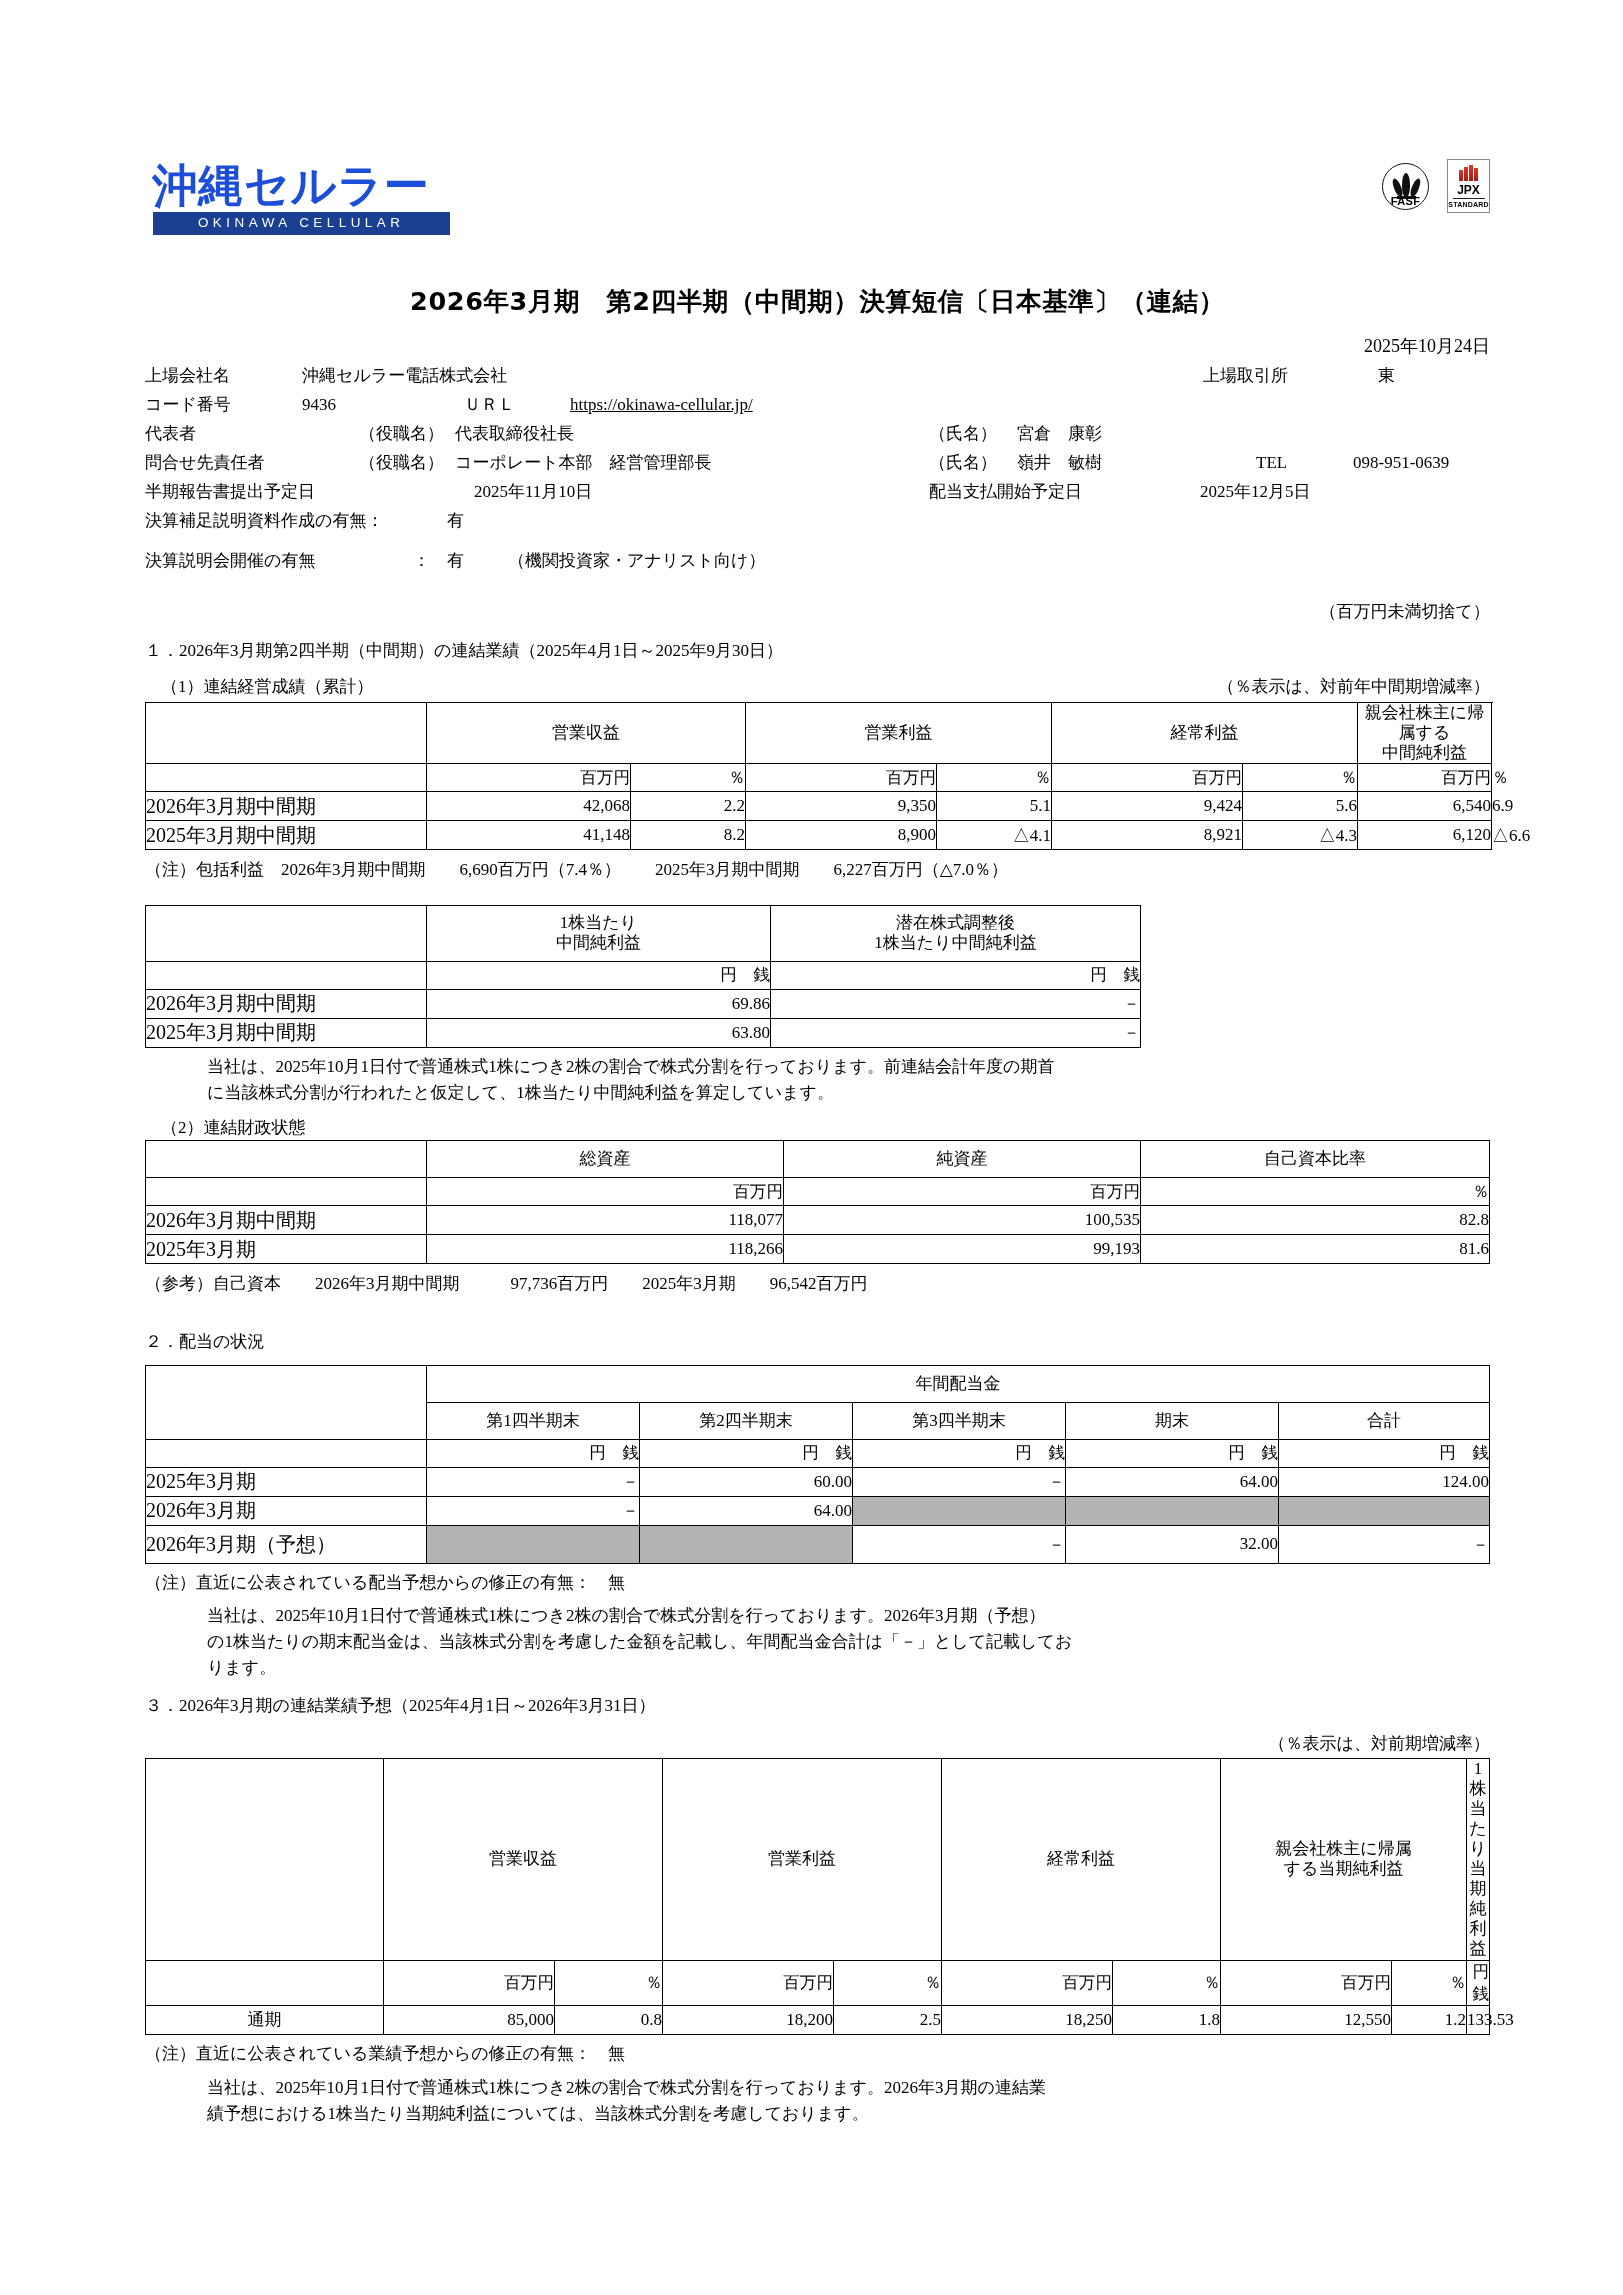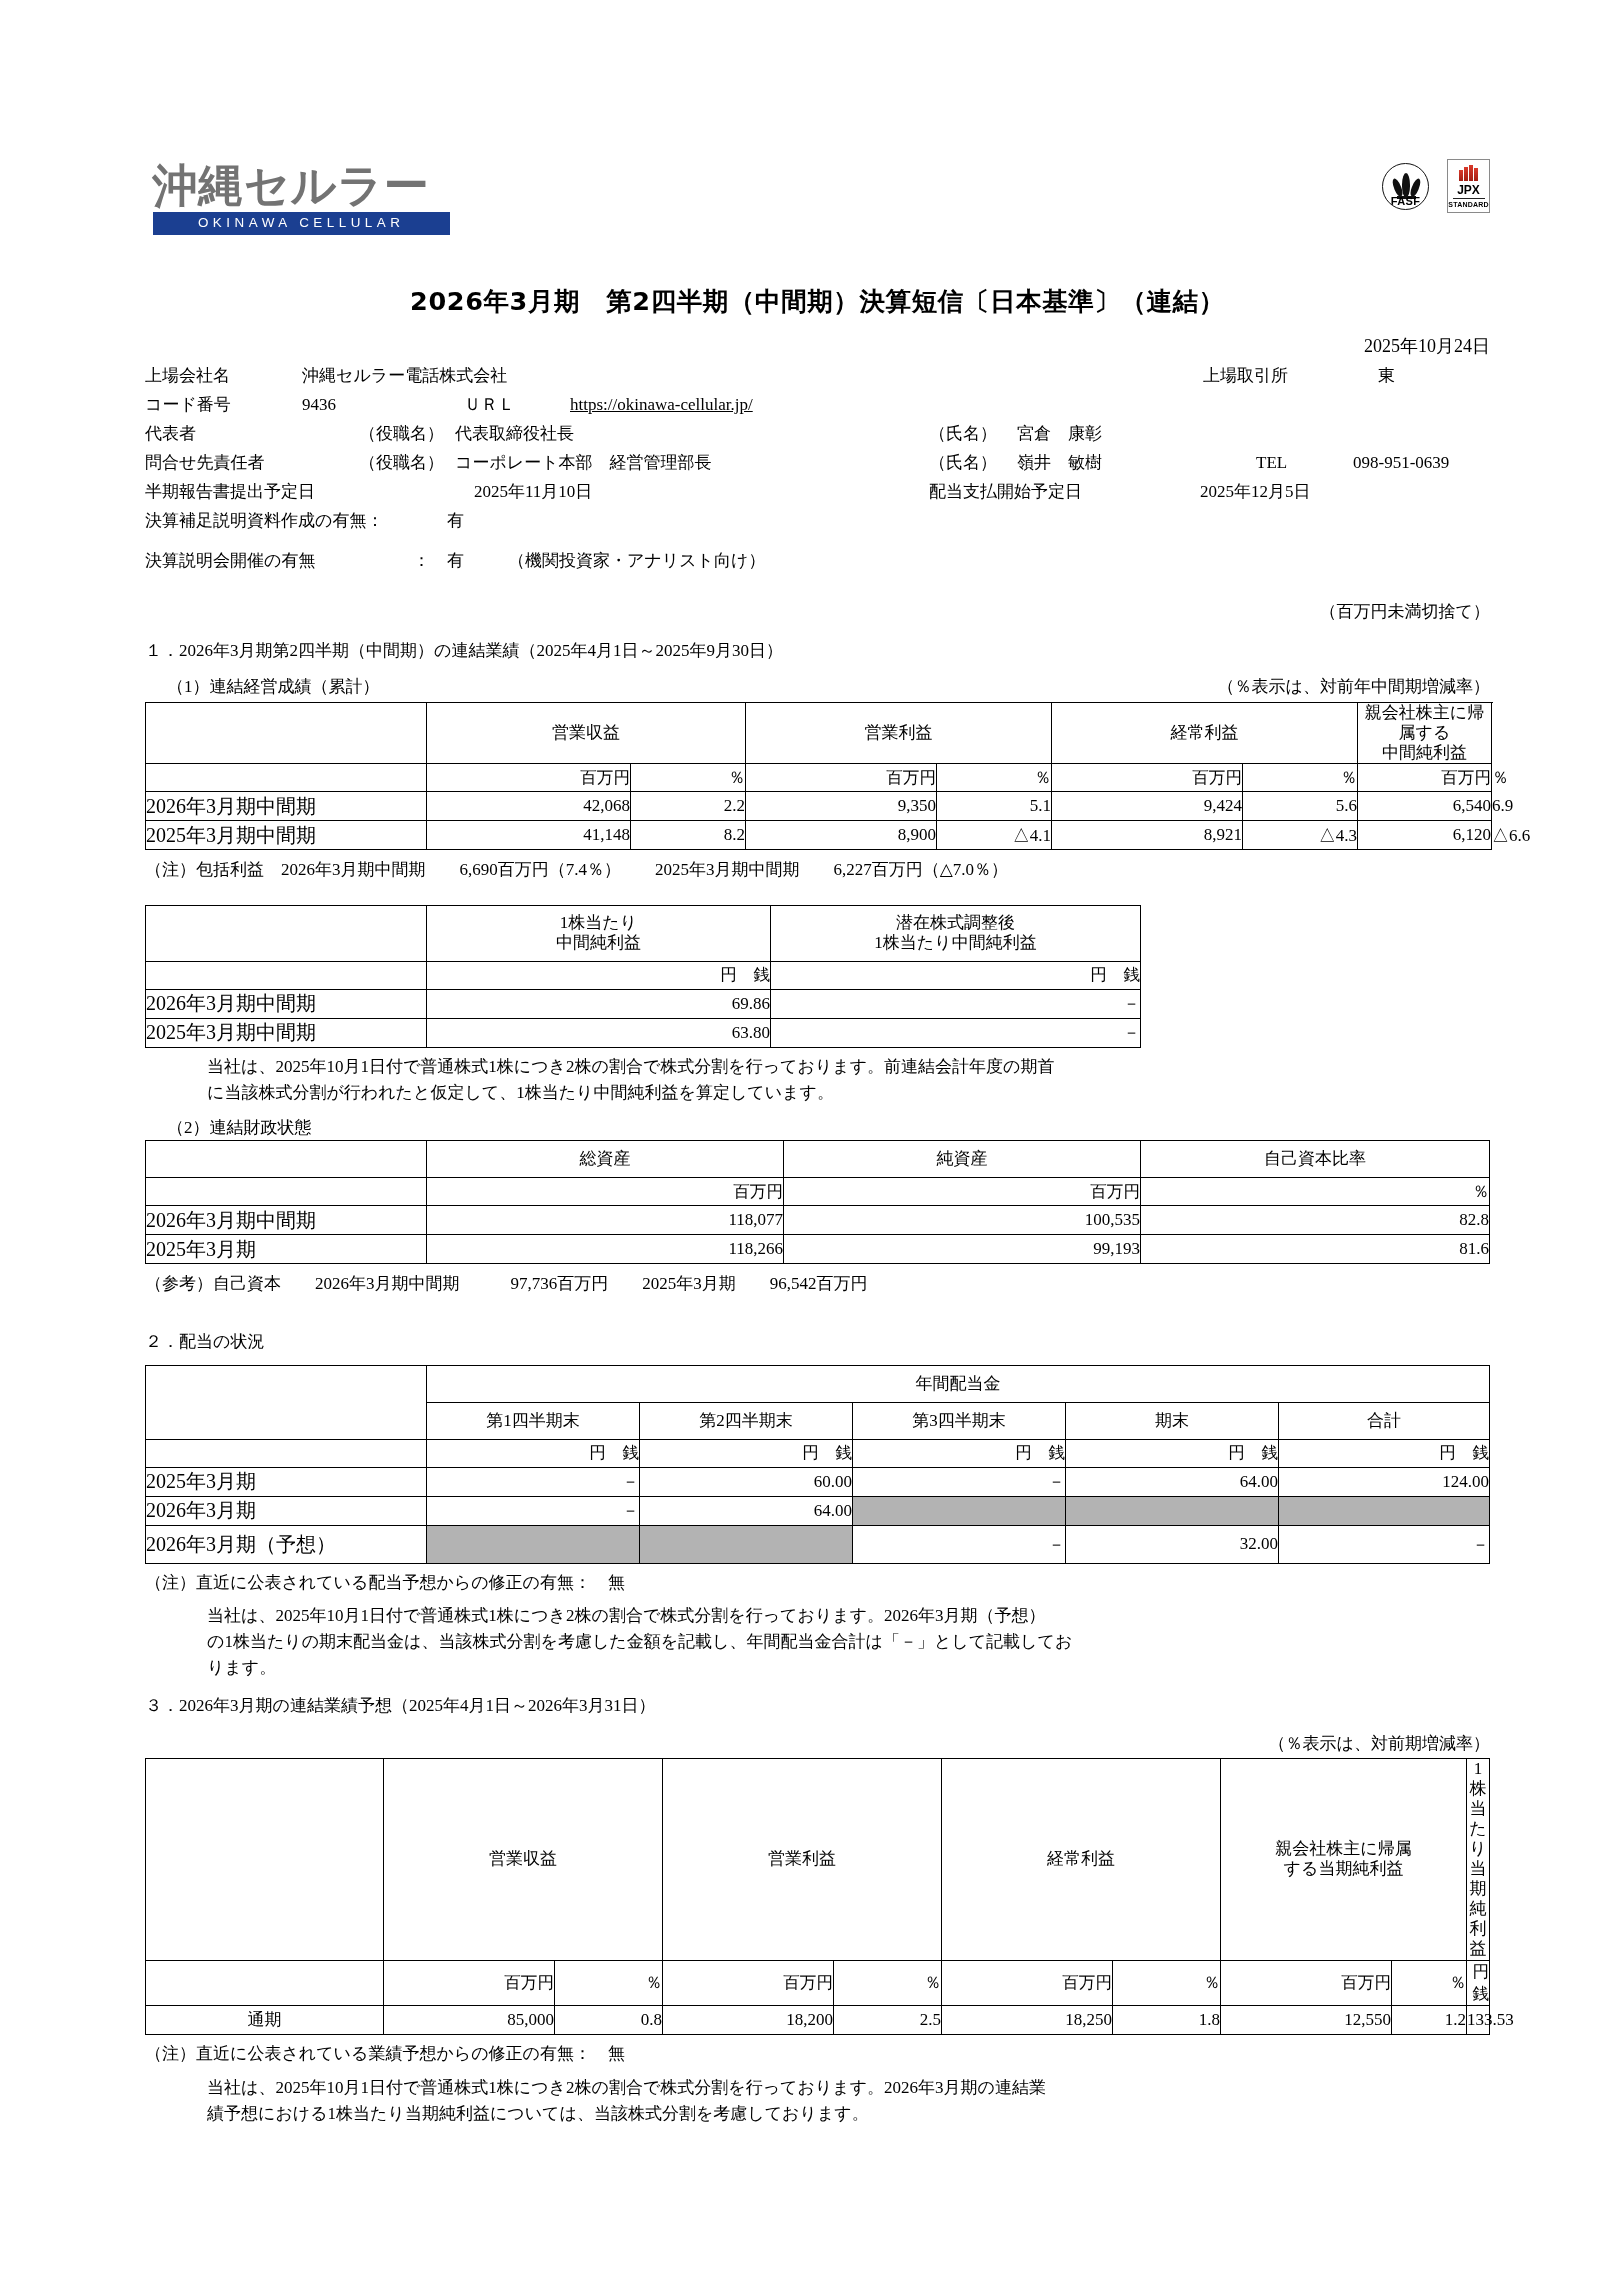--- a/index.html
+++ b/index.html
@@ -38,21 +38,21 @@
     position: absolute;
     left: 7.7px;
     top: 3.8px;
     width: 312px;
   }
   .logo-main {
     font-family: "DejaVu Sans", sans-serif;
     font-weight: 700;
     font-size: 45px;
     letter-spacing: 0.6px;
-    color: #737373;
+    color: #1d4ed8;
     line-height: 1.0;
     white-space: nowrap;
   }
   .logo-bar {
     margin-top: 3.8px;
     background: #1b3f91;
     color: #ffffff;
     font-family: "Liberation Sans", sans-serif;
     font-size: 13.4px;
     letter-spacing: 4.5px;
@@ -172,21 +172,21 @@
     margin-top: 16.6px;
     white-space: nowrap;
   }
   .sec-sub {
     position: relative;
     font-size: 17px;
     margin-top: 12.8px;
     height: 23px;
   }
   .sec-sub .r { position: absolute; right: 0; top: 0; }
-  .sec-sub .l { position: absolute; left: 22px; top: 0; }
+  .sec-sub .l { position: absolute; left: 16px; top: 0; }
 
   
   table.fin {
     border-collapse: collapse;
     width: 1345px;
     table-layout: fixed;
     font-size: 17px;
   }
   table.fin td, table.fin th {
     border: 0.6px solid #000;

